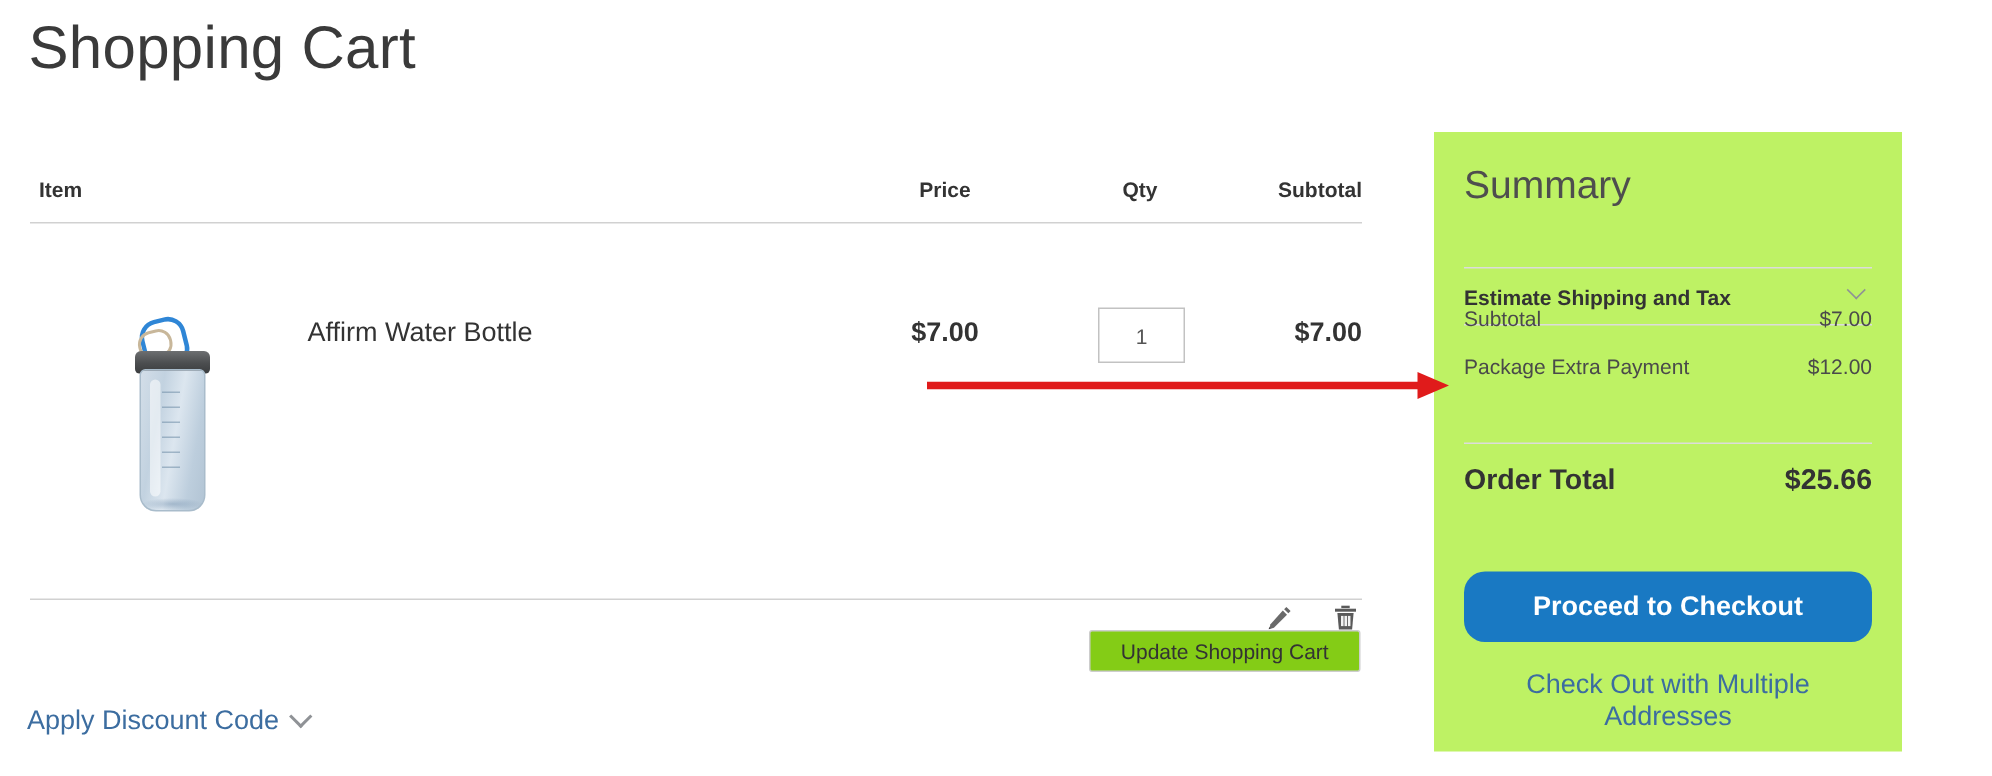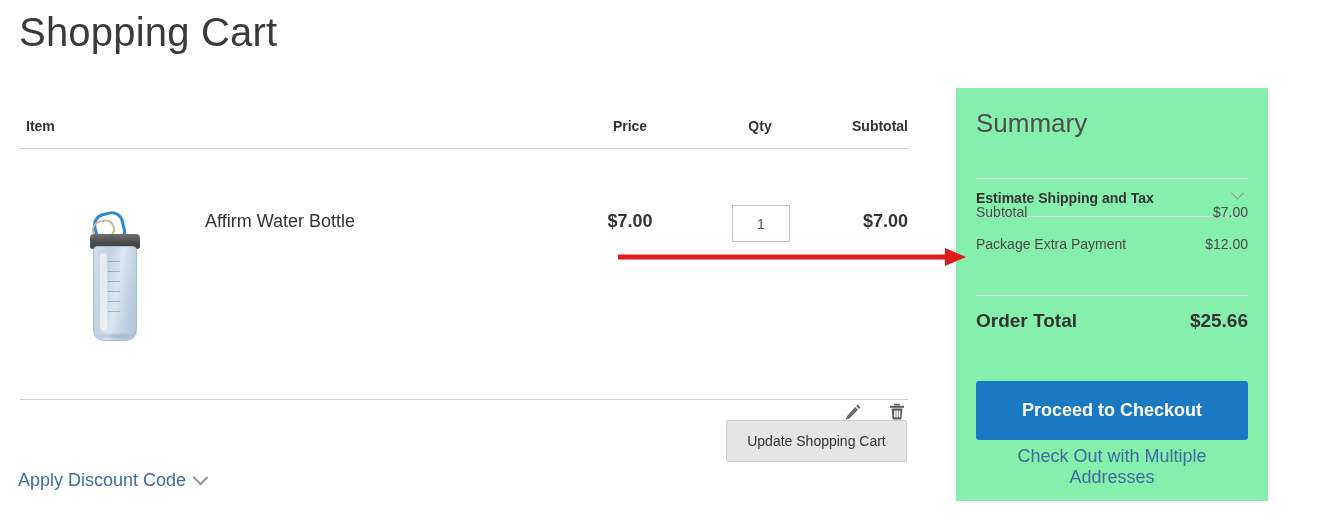--- a/index.html
+++ b/index.html
@@ -213,22 +213,22 @@
     justify-content: center;
     cursor: pointer;
   }
 
   
   .update-btn {
     position: absolute;
     left: 726px;
     top: 420px;
     width: 181px;
-    height: 42px;
-    background: #e5e5e5;
+    height: 28px;
+    background: #84cc16;
     border: 1px solid #cdcdcd;
     border-radius: 2px;
     font-family: "Liberation Sans", sans-serif;
     font-size: 14px;
     color: #333333;
     cursor: pointer;
     padding: 0;
   }
 
   
@@ -254,21 +254,21 @@
     transform: rotate(45deg) translate(-2px,-2px);
   }
 
   
   .summary {
     position: absolute;
     left: 956px;
     top: 88px;
     width: 312px;
     height: 413px;
-    background: #86efac;
+    background: #bef264;
     text-decoration: underline;
   }
   .summary-title {
     position: absolute;
     left: 20px;
     top: 20px;
     font-size: 26px;
     font-weight: 300;
     color: #4e4e4e;
   }
@@ -333,24 +333,24 @@
   .grand-value {
     font-size: 19px;
     font-weight: bold;
     color: #333333;
   }
   .checkout-btn {
     position: absolute;
     left: 20px;
     top: 293px;
     width: 272px;
-    height: 59px;
+    height: 47px;
     background: #1979c3;
     border: none;
-    border-radius: 3px;
+    border-radius: 14px;
     color: #ffffff;
     font-family: "Liberation Sans", sans-serif;
     font-size: 18px;
     font-weight: bold;
     cursor: pointer;
     padding: 0;
   }
   .multi-link {
     position: absolute;
     left: 20px;

